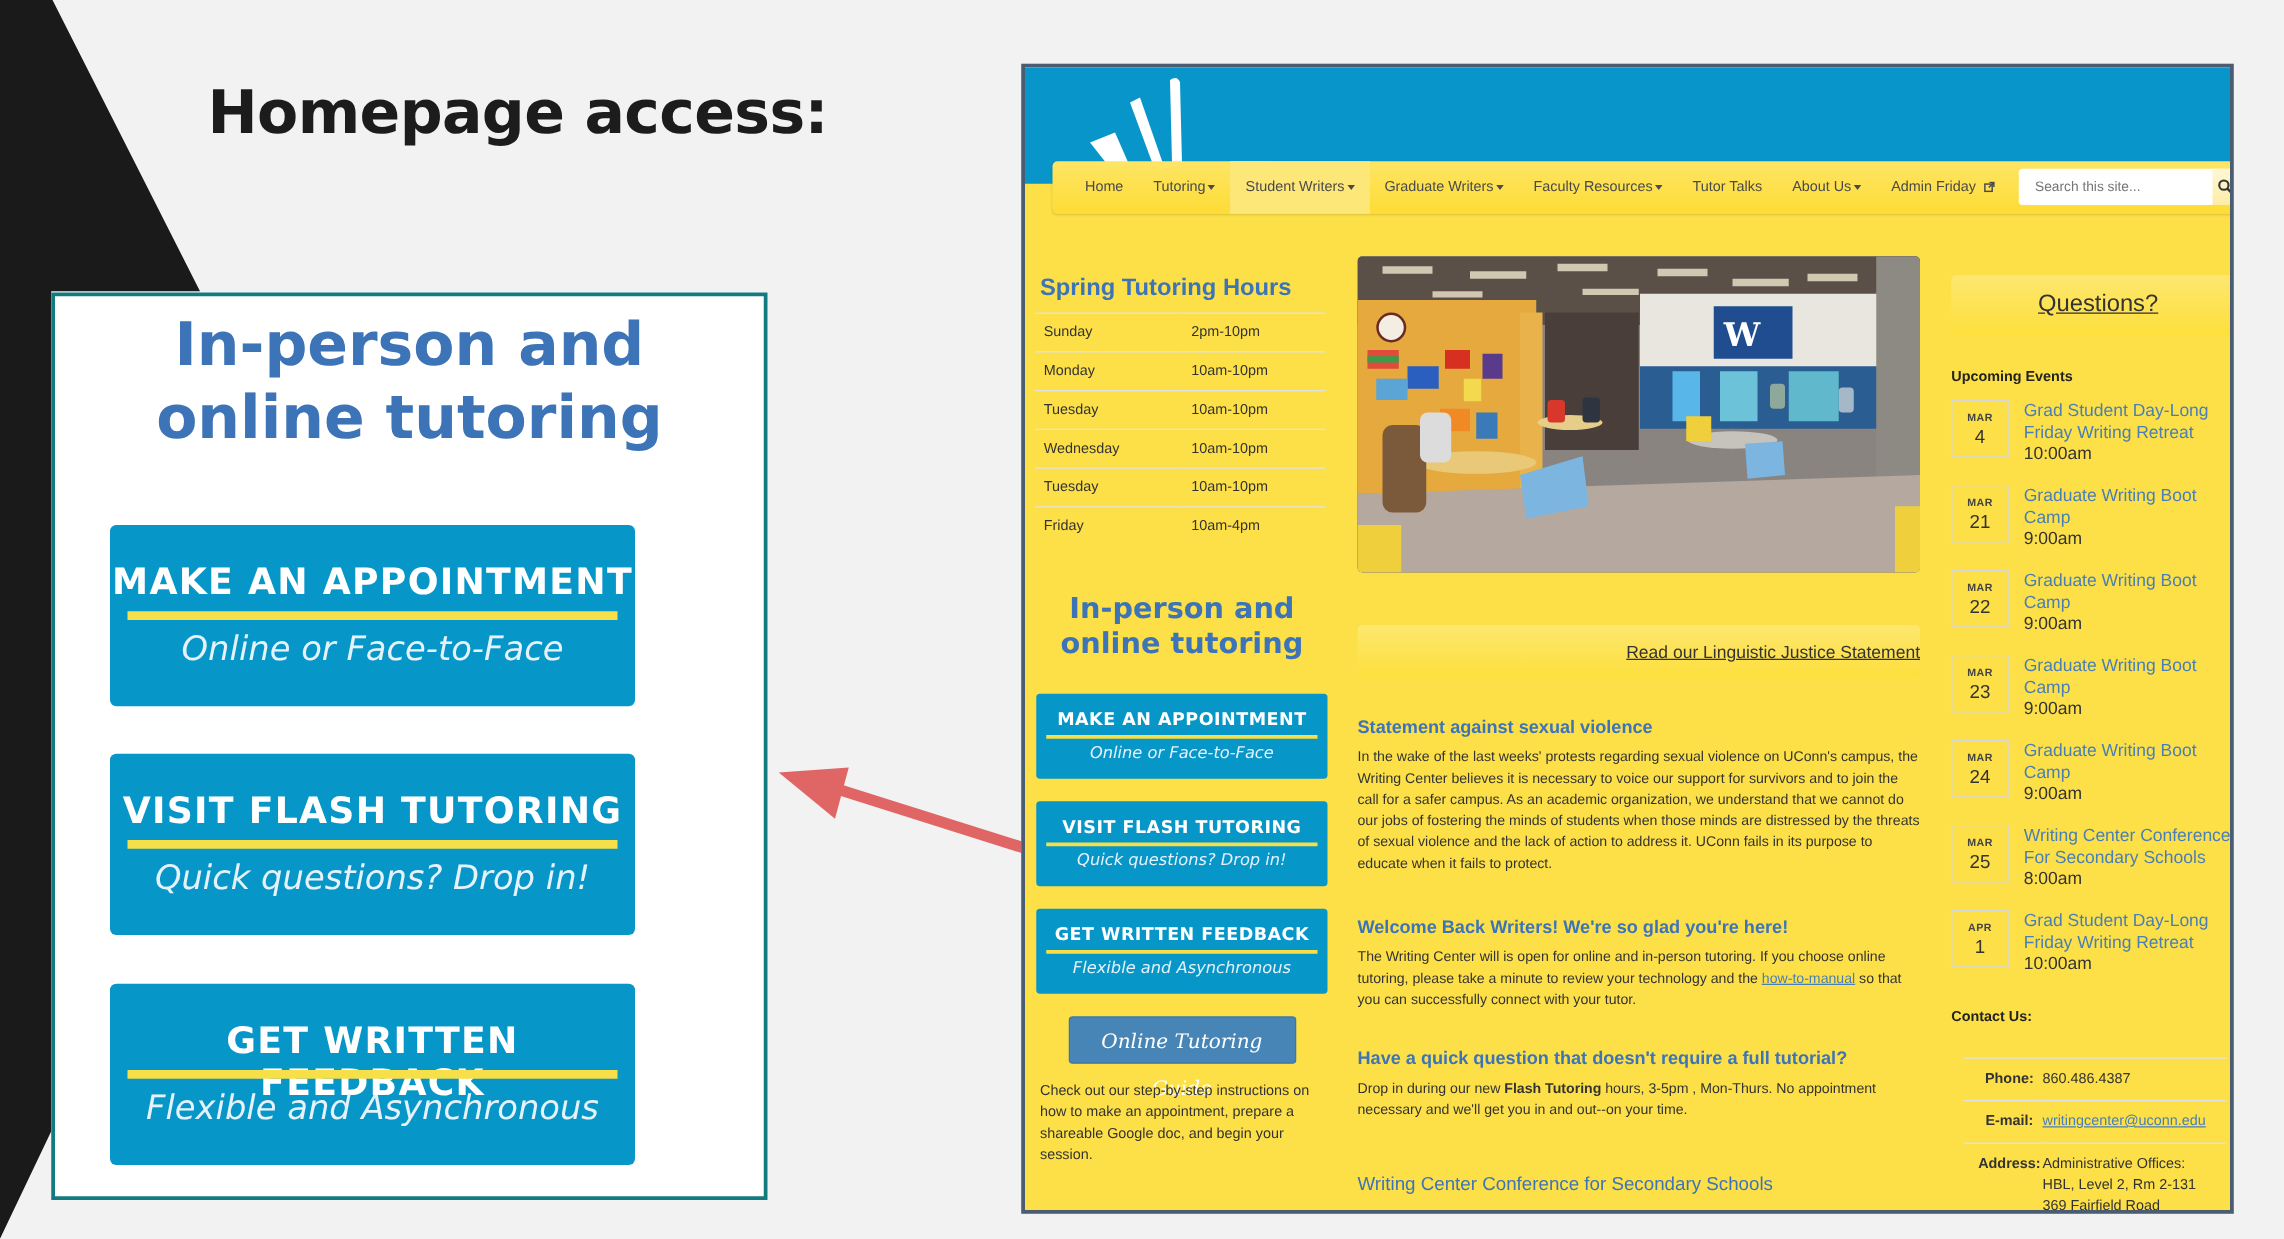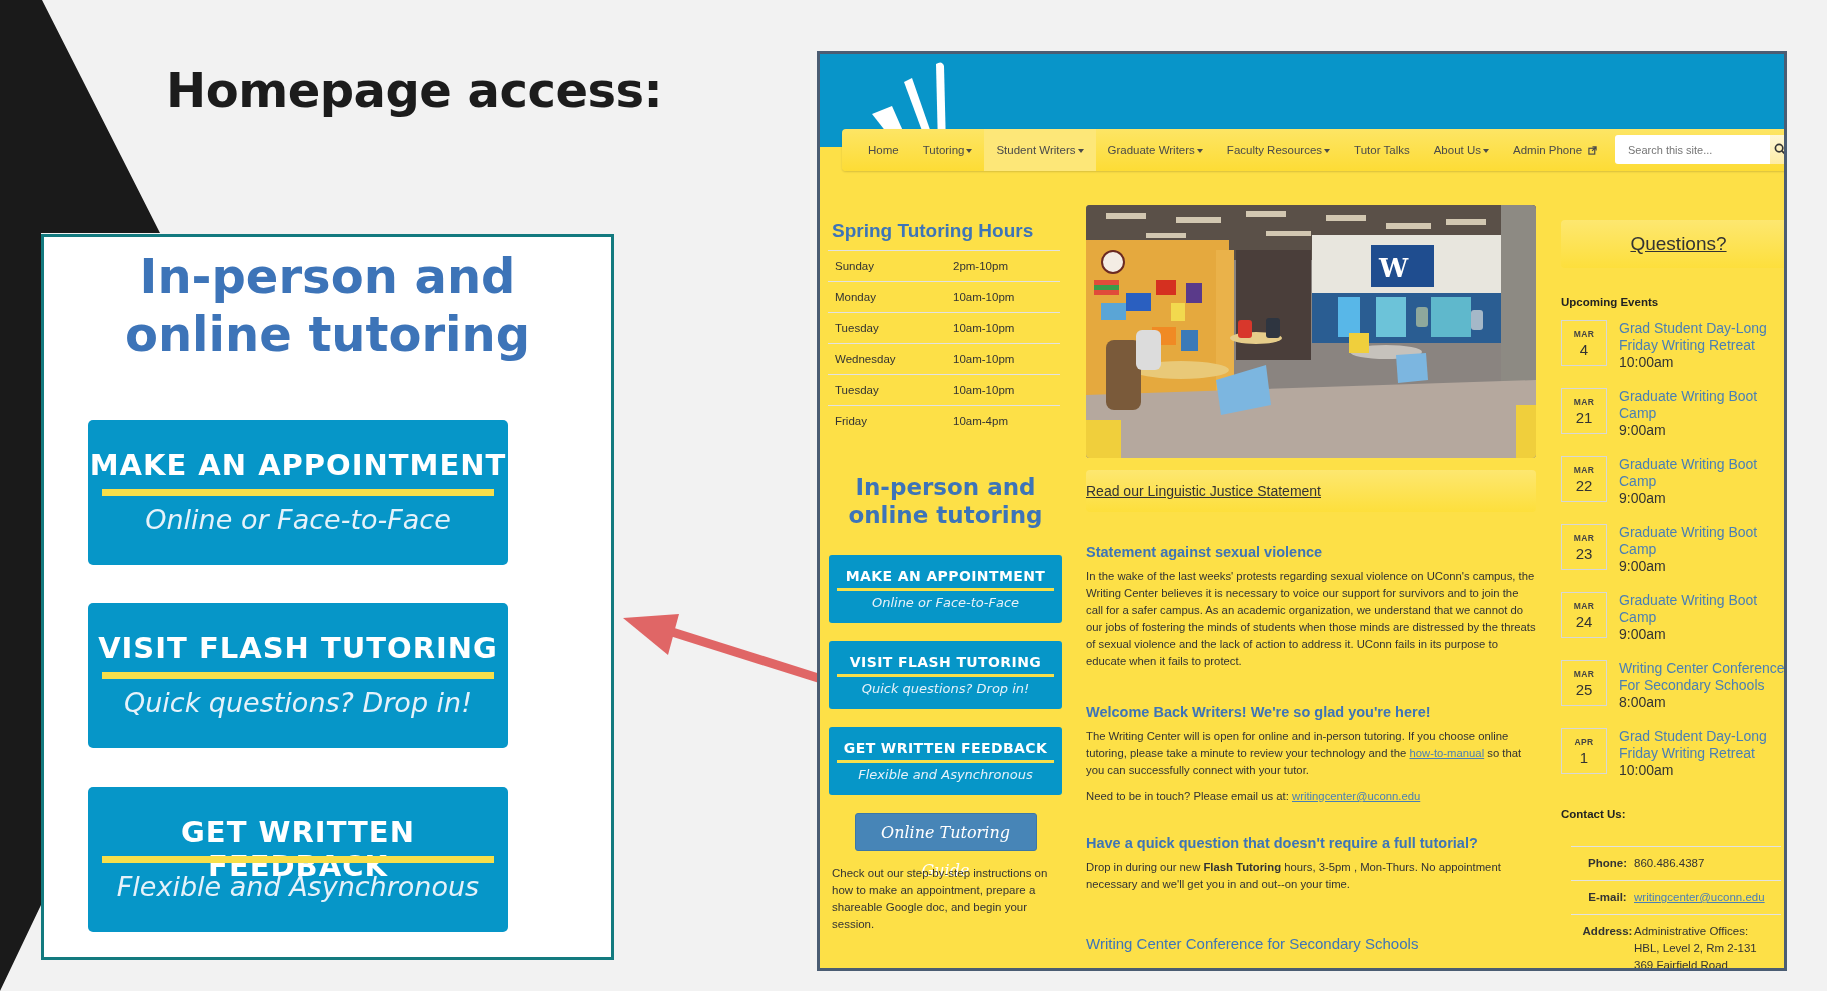--- a/index.html
+++ b/index.html
@@ -45,21 +45,21 @@
   .sm-btn { position: relative; margin: 0 auto; width: 233px; height: 68px; background: #0696c8; border-radius: 3px; color: #fff; text-align: center; }
   .sm-btn .t { position: absolute; left: 0; right: 0; top: 13px; font-size: 14px; font-weight: bold; letter-spacing: .4px; font-family: "DejaVu Sans", sans-serif; }
   .sm-btn .bar { position: absolute; left: 8px; right: 8px; top: 33px; height: 3px; background: #f7df4a; }
   .sm-btn .s { position: absolute; left: 0; right: 0; top: 40px; font-size: 13px; font-style: italic; color: #e6f2fa; font-family: "DejaVu Sans", sans-serif; }
   #guide-btn { margin: 18px auto 0; width: 182px; height: 38px; background: #4785b7; border-radius: 3px; color: #fff; font-family: "DejaVu Serif", serif; font-style: italic; font-size: 16px; text-align: center; line-height: 38px; border: 1px solid #3c77a6; }
   #guide-text { text-align: left; font-size: 11.5px; color: #333; line-height: 17px; margin-top: 14px; padding: 0 4px; }
 
   
   #col-center { position: absolute; left: 266px; top: 151px; width: 450px; }
   #photo { width: 450px; height: 253px; border-radius: 4px; overflow: hidden; position: relative; background: #7d7670; }
-  #lj-btn { margin-top: 12px; height: 42px; background: linear-gradient(#fde770, #fddf3c); border-radius: 4px; text-align: left; line-height: 42px; font-size: 14px; color: #333; text-decoration: underline; }
+  #lj-btn { margin-top: 42px; height: 42px; background: linear-gradient(#fde770, #fddf3c); border-radius: 4px; text-align: right; line-height: 42px; font-size: 14px; color: #333; text-decoration: underline; }
   .c-h { color: #3d74b8; font-size: 14.5px; font-weight: bold; margin-top: 34px; }
   .c-p { font-size: 11.3px; color: #333; line-height: 17px; margin-top: 8px; }
   .c-p a, .lnk { color: #4a7fb5; text-decoration: underline; }
 
   
   #col-right { position: absolute; left: 741px; top: 166px; width: 235px; }
   #q-btn { height: 48px; background: linear-gradient(#fde770, #fddf3c); border-radius: 4px; text-align: center; line-height: 48px; font-size: 19px; color: #333; text-decoration: underline; }
   #ev-title { font-size: 11.5px; color: #222; margin-top: 28px; font-weight: 600; }
   .ev { display: flex; margin-top: 12px; min-height: 55px; }
   .ev-date { width: 46px; height: 46px; border: 1px solid #d7d7d7; text-align: center; flex: none; }
@@ -121,21 +121,21 @@
     </div>
 
     <div id="nav">
       <div class="nav-item"><span>Home</span></div>
       <div class="nav-item"><span>Tutoring</span><span class="caret"></span></div>
       <div class="nav-item active"><span>Student Writers</span><span class="caret"></span></div>
       <div class="nav-item"><span>Graduate Writers</span><span class="caret"></span></div>
       <div class="nav-item"><span>Faculty Resources</span><span class="caret"></span></div>
       <div class="nav-item"><span>Tutor Talks</span></div>
       <div class="nav-item"><span>About Us</span><span class="caret"></span></div>
-      <div class="nav-item"><span>Admin Phone</span>
+      <div class="nav-item"><span>Admin Friday</span>
         <svg width="9" height="9" viewBox="0 0 10 10" style="margin-left:3px;vertical-align:-1px">
             <rect x="1" y="2.5" width="6.5" height="6.5" fill="none" stroke="#4a4a4a" stroke-width="1.3"></rect>
             <path d="M5 1 H9 V5 M9 1 L4.5 5.5" fill="none" stroke="#4a4a4a" stroke-width="1.3"></path>
           </svg>
       </div>
       <div id="search">
         <input type="text" placeholder="Search this site..." style="">
         <div id="search-btn">
           <svg width="13" height="13" viewBox="0 0 14 14">
               <circle cx="5.5" cy="5.5" r="4" fill="none" stroke="#333" stroke-width="1.8"></circle>
@@ -256,21 +256,20 @@
         </svg>
       </div>
 
       <div id="lj-btn">Read our Linguistic Justice Statement</div>
 
       <div class="c-h" style="margin-top:32px">Statement against sexual violence</div>
       <div class="c-p">In the wake of the last weeks' protests regarding sexual violence on UConn's campus, the Writing Center believes it is necessary to voice our support for survivors and to join the call for a safer campus. As an academic organization, we understand that we cannot do our jobs of fostering the minds of students when those minds are distressed by the threats of sexual violence and the lack of action to address it. UConn fails in its purpose to educate when it fails to protect.</div>
 
       <div class="c-h">Welcome Back Writers! We're so glad you're here!</div>
       <div class="c-p"><span>The Writing Center will is open for  online and in-person tutoring.  If you choose online tutoring, please take a minute to review your technology and  the </span><a class="lnk">how-to-manual</a><span> so that you can successfully connect with your tutor.</span></div>
-      <div class="c-p" style="margin-top:9px"><span>Need to be in touch? Please email us at: </span><a class="lnk">writingcenter@uconn.edu</a></div>
 
       <div class="c-h" style="margin-top:30px">Have a quick question that doesn't require a full tutorial?</div>
       <div class="c-p"><span>Drop in during our new </span><b>Flash Tutoring</b><span> hours, 3-5pm , Mon-Thurs. No appointment necessary and we'll get you in and out--on your time.</span></div>
 
       <div class="c-h" style="margin-top:42px; font-weight:normal; font-size:15px">Writing Center Conference for Secondary Schools</div>
     </div>
 
     <div id="col-right">
       <div id="q-btn">Questions?</div>
       <div id="ev-title">Upcoming Events</div>

